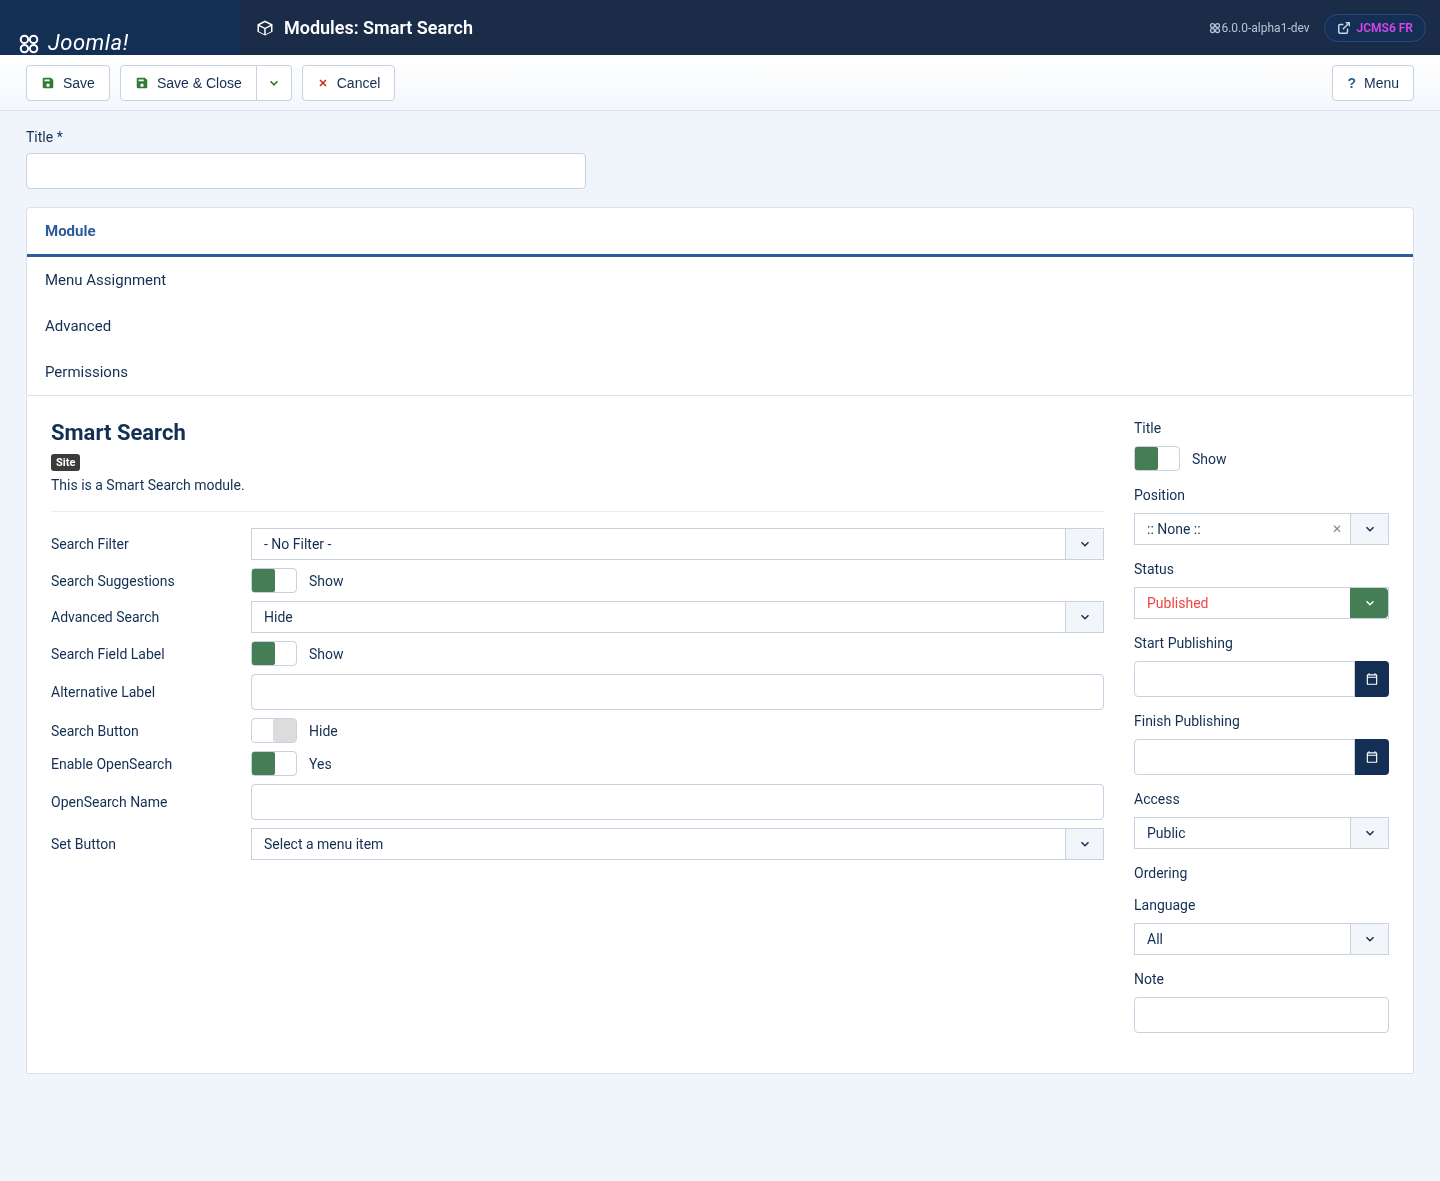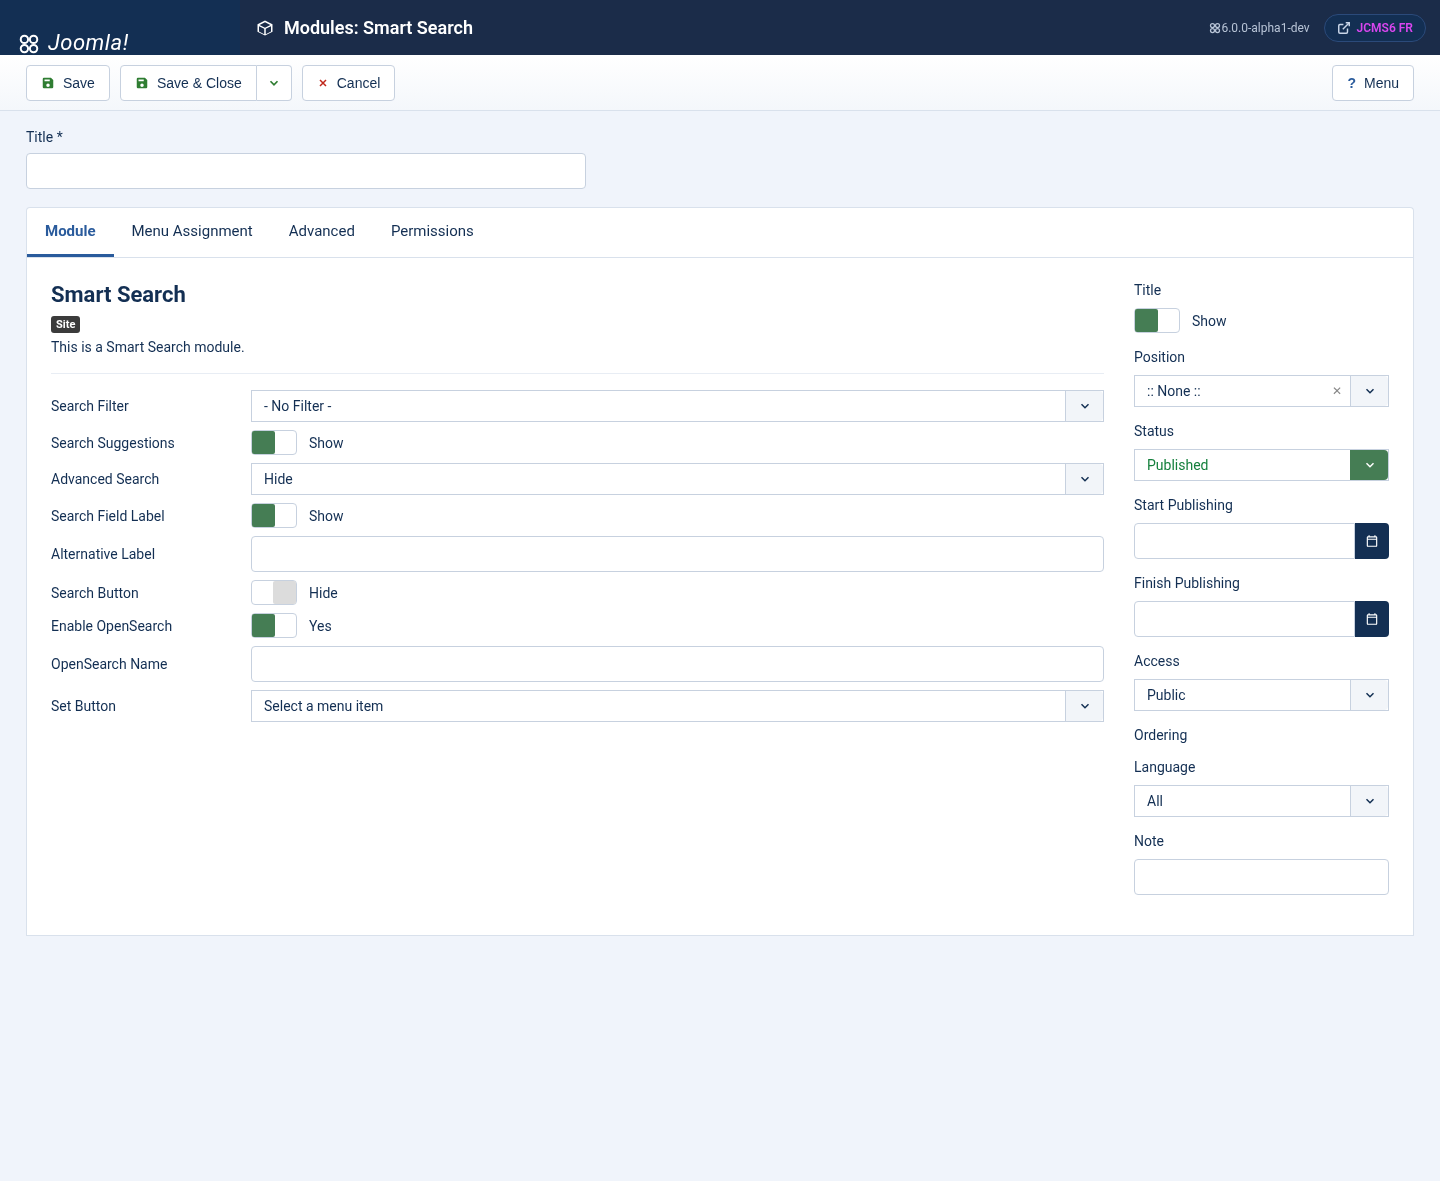--- a/index.html
+++ b/index.html
@@ -24,42 +24,42 @@
   .spacer { flex: 1; }
   .ic-green { color: #2F7D32; }
   .ic-blue { color: #2a5b9c; }
   
   
   .scope { padding: 18px 26px 0; }
   .label { font-size: 14px; color: #132f53; margin-bottom: 8px; display: block; }
   .titleinput { width: 560px; height: 36px; border: 1px solid #c7d1df; border-radius: 4px; padding: 0 10px; background: #fff; }
   
   
-  .tabs { display: flex; margin: 18px 26px 0; background: #fff; border: 1px solid #d9e1ec; border-bottom: none; border-radius: 4px 4px 0 0; }
+  .tabs { display: flex; margin: 18px 26px 0; background: #fff; border: 1px solid #d9e1ec; border-bottom: none; border-radius: 4px 4px 0 0; flex-direction: column; }
   .tab { padding: 14px 18px; font-size: 15px; color: #132f53; cursor: pointer; }
   .tab.active { color: #2a5b9c; font-weight: 700; border-bottom: 3px solid #2a5b9c; }
   
   
   .panel { margin: 0 26px 26px; background: #fff; border: 1px solid #d9e1ec; border-top: 1px solid #d9e1ec; padding: 24px; display: flex; gap: 30px; }
   .colmain { flex: 1; }
   .colside { width: 255px; }
   
   .modtitle { font-size: 22px; font-weight: 700; margin-bottom: 8px; }
   .badge-site { display: inline-block; background: #3b3b3b; color: #fff; font-size: 11px; font-weight: 700; padding: 2px 5px; border-radius: 3px; }
   .desc { margin-top: 6px; font-size: 14px; }
   .hr { border: none; border-top: 1px solid #e8edf4; margin: 18px 0 16px; }
   
   .row { display: flex; align-items: center; margin-bottom: 8px; }
   .row .rl { width: 200px; color: #132f53; }
   .row .rv { flex: 1; }
   
   .select { display: flex; align-items: center; width: 100%; height: 32px; border: 1px solid #c7d1df; border-radius: 0; background: #fff; }
   .select .sv { flex: 1; padding: 0 12px; }
   .select .caret { width: 38px; height: 100%; border-left: 1px solid #c7d1df; background: #f2f5f9; display: flex; align-items: center; justify-content: center; border-radius: 0 4px 4px 0; }
-  .select.green .sv { color: #15803d; }
+  .select.green .sv { color: #ef4444; }
   .select.green .caret { background: #457d54; color: #fff; border-left-color: #457d54; }
   .select.withclear .clear { padding: 0 8px; color: #888; font-size: 12px; }
   
   .textinput { width: 100%; height: 36px; border: 1px solid #c7d1df; border-radius: 4px; padding: 0 10px; background: #fff; }
   
   .switchwrap { display: flex; align-items: center; gap: 12px; }
   .switch { width: 46px; height: 25px; border: 1px solid #c7d1df; border-radius: 4px; background: #fff; position: relative; cursor: pointer; }
   .switch .knob { position: absolute; top: 0; bottom: 0; width: 23px; background: #457d54; border-radius: 2px; }
   .switch.on .knob { left: 0; }
   .switch.off .knob { right: 0; background: #dcdcdc; }

